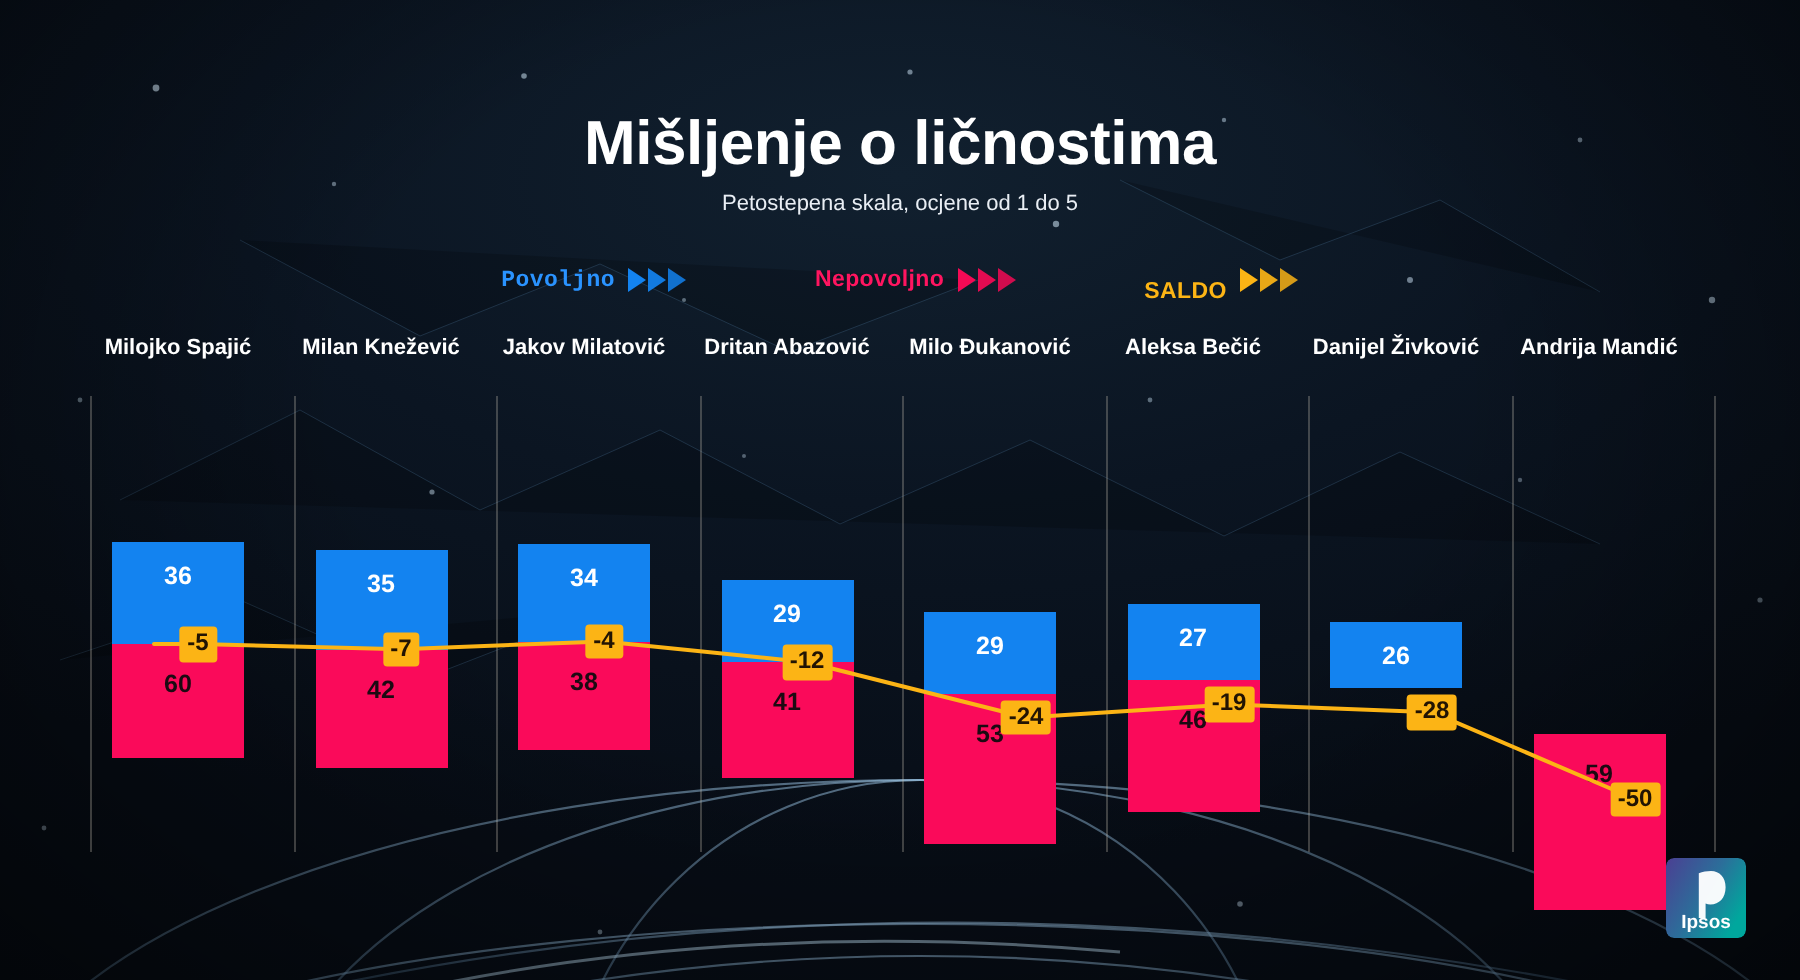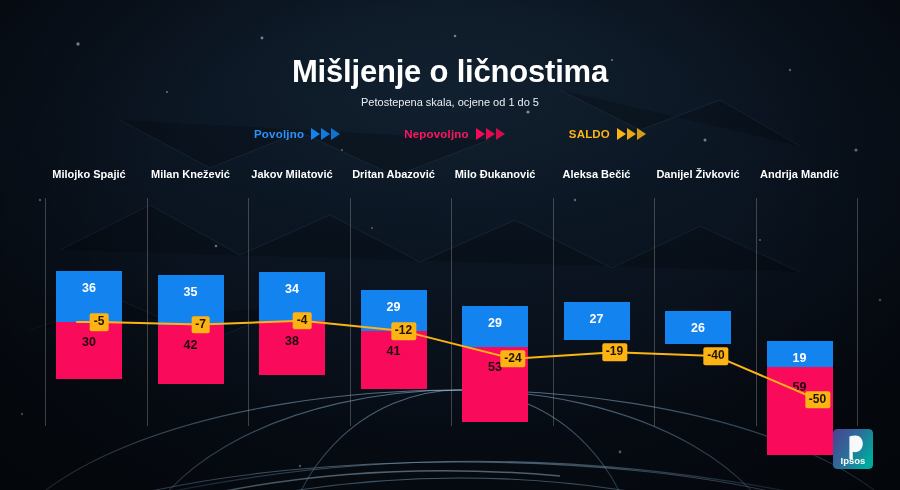--- a/index.html
+++ b/index.html
@@ -35,23 +35,23 @@
     font-size:11px;color:#e9eef4;font-weight:400;
   }
 
   
   .legend{
     position:absolute;top:128px;left:0;right:0;
     display:flex;justify-content:center;align-items:center;gap:64px;
   }
   .leg{display:flex;align-items:center;gap:7px;}
   .leg-lab{font-size:11.5px;font-weight:bold;letter-spacing:.2px;}
-  .leg-lab.blue{color:#2a93ff;}
+  .leg-lab.blue{color:#2a93ff;font-family:Liberation Mono, monospace;}
   .leg-lab.red{color:#ff1560;}
-  .leg-lab.amb{color:#fcb415;}
+  .leg-lab.amb{color:#fcb415;margin-top:12px;}
   .arrows{display:flex;align-items:center;gap:1px;}
   .arrow{width:0;height:0;border-top:6px solid transparent;border-bottom:6px solid transparent;}
   .arrow.a1{border-left:9px solid currentColor;}
   .arrow.a2{border-left:9px solid currentColor;opacity:.92;}
   .arrow.a3{border-left:9px solid currentColor;opacity:.84;}
   .arrows.blue{color:#1383f0;}
   .arrows.red{color:#f50a55;}
   .arrows.amb{color:#fcb415;}
 
   
@@ -214,21 +214,21 @@
         <div class="colname" style="left: 596.5px;">Aleksa Bečić</div>
         <div class="colname" style="left: 698px;">Danijel Živković</div>
         <div class="colname" style="left: 799.5px;">Andrija Mandić</div>
       </div>
     <div id="bars">
         <div class="bar" style="left: 56px; top: 102.88px; width: 66px; height: 107.92px; text-decoration: underline;">
           <div class="seg pos" style="top: 0px; height: 51.12px;">
             <div class="seg-val">36</div>
           </div>
           <div class="seg neg" style="top: 51.12px; height: 56.8px;">
-            <div class="seg-val">30</div>
+            <div class="seg-val">60</div>
           </div>
         </div>
         <div class="bar" style="left: 157.5px; top: 106.9px; width: 66px; height: 109.34px;">
           <div class="seg pos" style="top: 0px; height: 49.7px;">
             <div class="seg-val">35</div>
           </div>
           <div class="seg neg" style="top: 49.7px; height: 59.64px;">
             <div class="seg-val">42</div>
           </div>
         </div>
@@ -253,46 +253,46 @@
             <div class="seg-val">29</div>
           </div>
           <div class="seg neg" style="top: 41.18px; height: 75.26px;">
             <div class="seg-val">53</div>
           </div>
         </div>
         <div class="bar" style="left: 563.5px; top: 133.86px; width: 66px; height: 103.66px;">
           <div class="seg pos" style="top: 0px; height: 38.34px;">
             <div class="seg-val">27</div>
           </div>
+          <div class="seg neg" style="top: 38.34px; height: 65.32px;">
+            <div class="seg-val">46</div>
+          </div>
         </div>
         <div class="bar" style="left: 665px; top: 143.44px; width: 66px; height: 96.56px;">
           <div class="seg pos" style="top: 0px; height: 32.66px;">
             <div class="seg-val">26</div>
           </div>
         </div>
         <div class="bar" style="left: 766.5px; top: 172.52px; width: 66px; height: 110.76px;">
-          <div class="seg pos" style="top: 0px; height: 26.98px;">
-            <div class="seg-val">19</div>
-          </div>
           <div class="seg neg" style="top: 26.98px; height: 88px;">
             <div class="seg-val">59</div>
           </div>
         </div>
       </div>
     <svg class="saldo-line" viewBox="0 0 900 262" preserveAspectRatio="none">
       <polyline id="saldoPath" fill="none" stroke="#fcb415" stroke-width="2" stroke-linejoin="round" stroke-linecap="round" points="77,154 99,154 200.5,156.6 302,152.7 403.5,163.1 513,190.7 614.5,184.2 716,188.1 817.5,231.5"></polyline>
     </svg>
     <div id="badges">
         <div class="badge" style="left: 99px; top: 154px;">-5</div>
         <div class="badge" style="left: 200.5px; top: 156.6px;">-7</div>
         <div class="badge" style="left: 302px; top: 152.7px;">-4</div>
         <div class="badge" style="left: 403.5px; top: 163.1px;">-12</div>
         <div class="badge" style="left: 513px; top: 190.7px;">-24</div>
         <div class="badge" style="left: 614.5px; top: 184.2px;">-19</div>
-        <div class="badge" style="left: 716px; top: 188.1px;">-40</div>
+        <div class="badge" style="left: 716px; top: 188.1px;">-28</div>
         <div class="badge" style="left: 817.5px; top: 231.5px;">-50</div>
       </div>
   </div>
 
   <div class="ipsos">
     <svg viewBox="0 0 40 40" width="40" height="40">
       <defs>
         <linearGradient id="ipg" x1="0" y1="0" x2="1" y2="0.6">
           <stop offset="0%" stop-color="#4b3f93"></stop>
           <stop offset="55%" stop-color="#2b6f9a"></stop>

